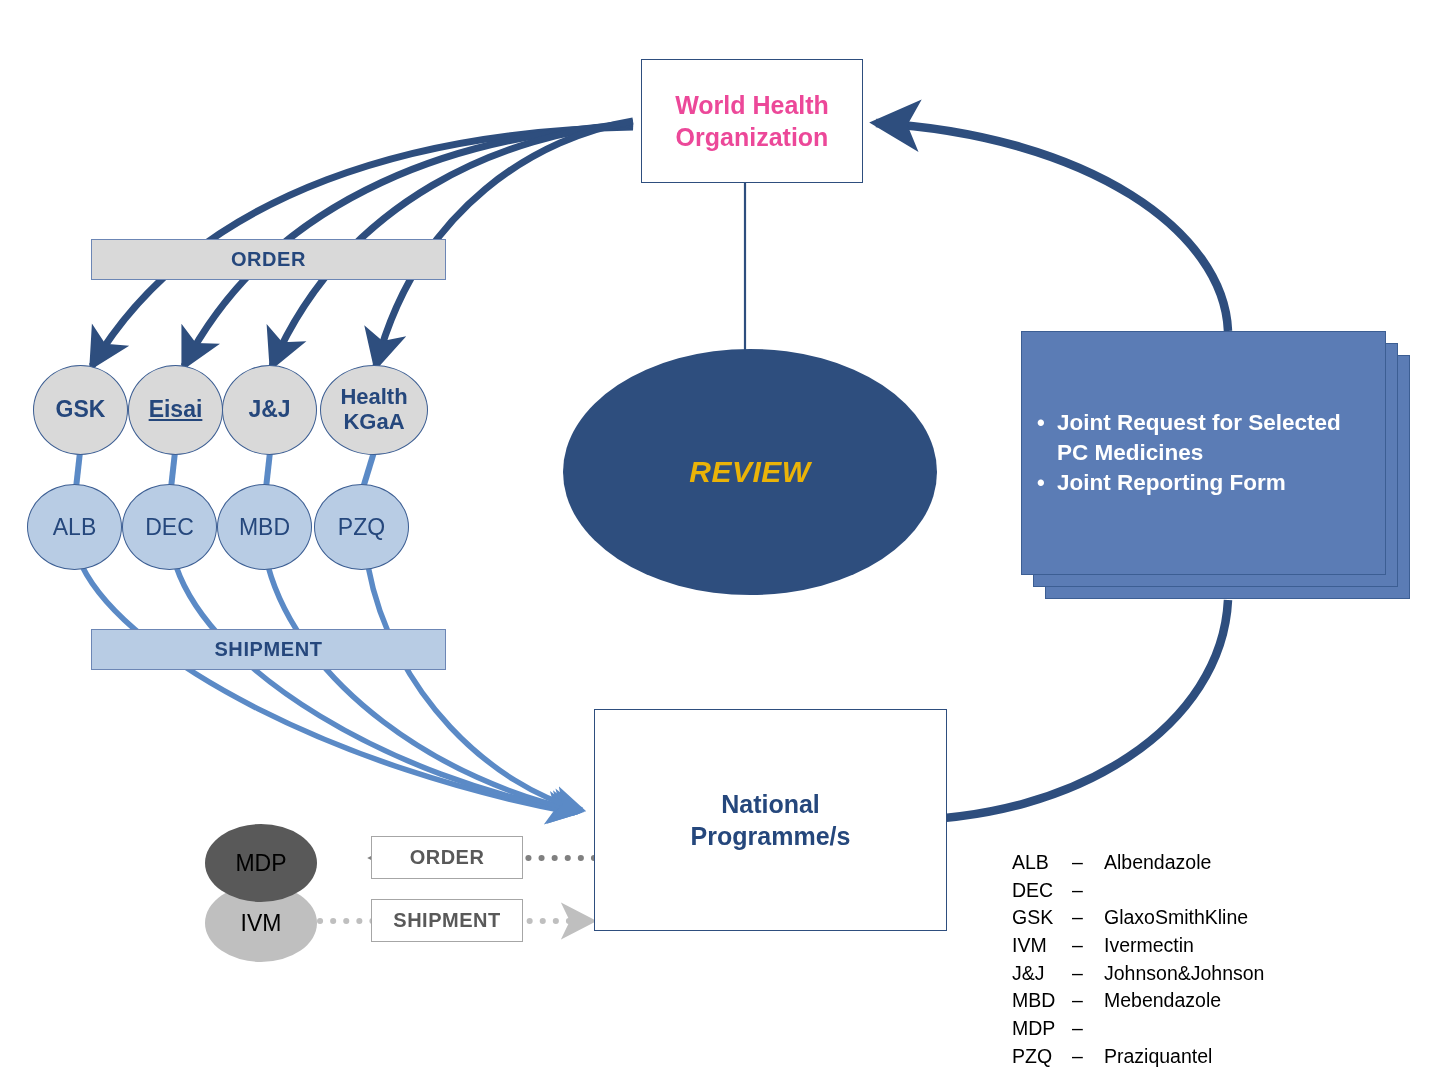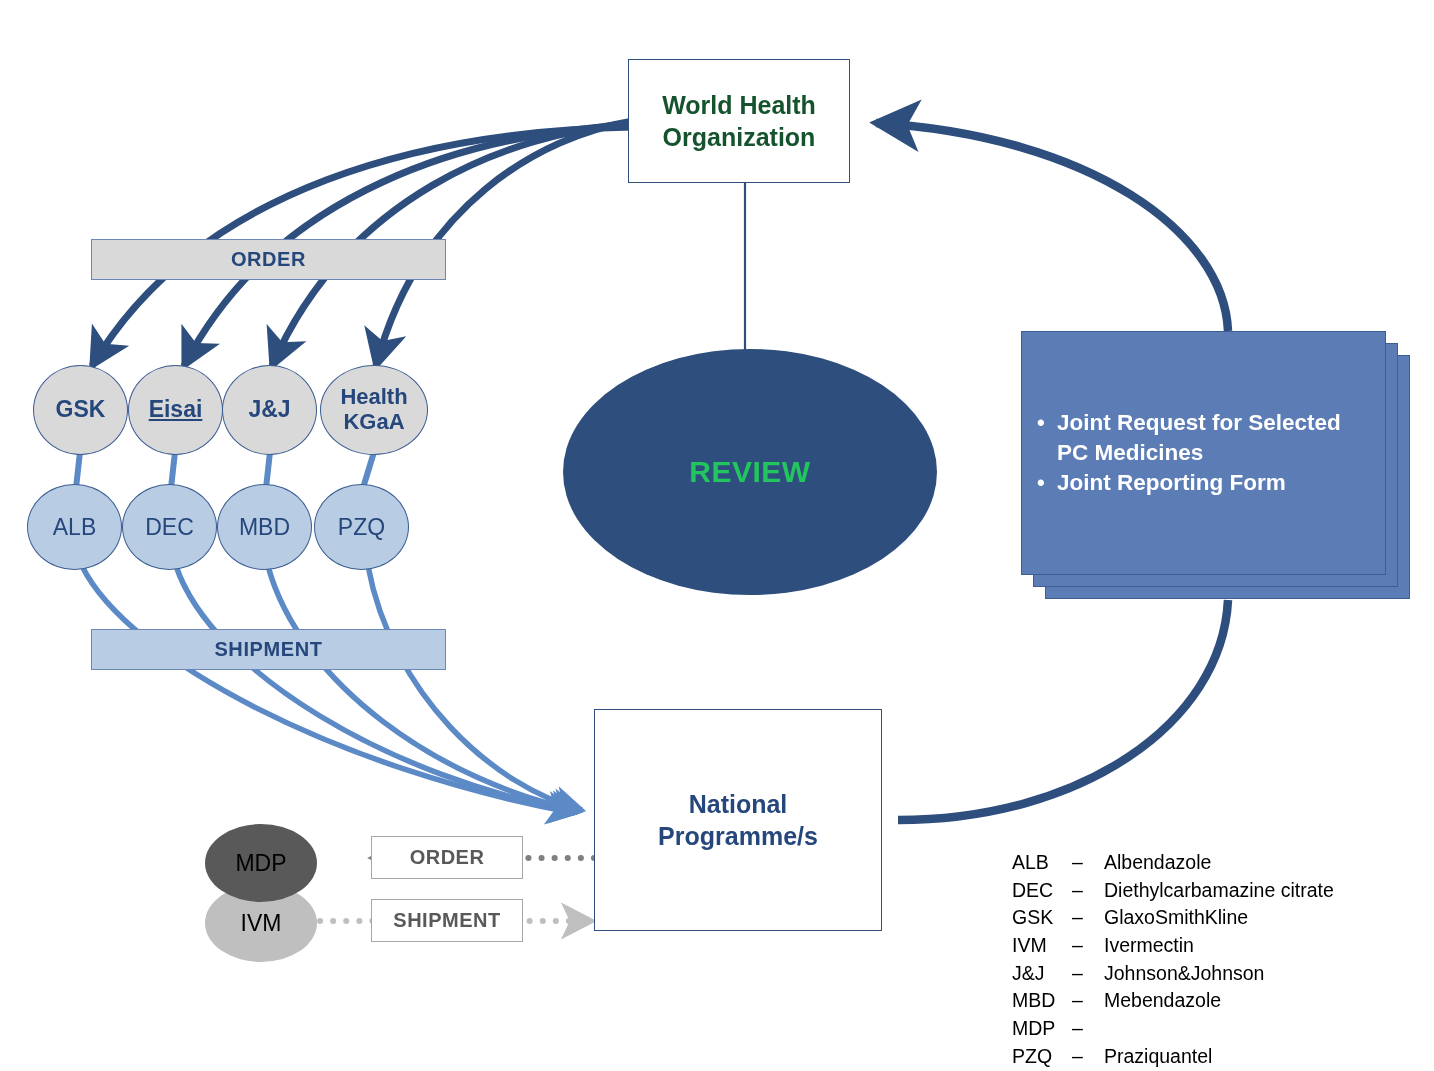--- a/index.html
+++ b/index.html
@@ -24,40 +24,41 @@
     position: absolute;
     box-sizing: border-box;
     display: flex;
     align-items: center;
     justify-content: center;
     text-align: center;
   }
 
   
   #who-box {
-    left: 628px; top: 59px; width: 222px; height: 124px;
+    left: 641px; top: 59px; width: 222px; height: 124px;
     background: #ffffff;
     border: 1.6px solid #2E4E7E;
-    color: #14532d;
+    color: #ec4899;
     font-weight: bold;
     font-size: 25px;
     line-height: 1.28;
     z-index: 6;
   }
 
   
   #review-ellipse {
     left: 563px; top: 349px; width: 374px; height: 246px;
     background: #2E4E7E;
     border-radius: 50%;
-    color: #22c55e;
+    color: #eab308;
     font-weight: bold;
     font-size: 30px;
     letter-spacing: .5px;
     z-index: 6;
+    font-style: italic;
   }
 
   
   #docs-wrap {
     position: absolute;
     left: 1021px; top: 331px; width: 399px; height: 268px;
     z-index: 6;
     padding-left: 48px;
   }
   .doc-sheet {
@@ -91,21 +92,21 @@
   #doc-list li::before {
     content: "\2022";
     position: absolute;
     left: -20px;
     top: 0;
     font-size: 22px;
   }
 
   
   #natprog-box {
-    left: 594px; top: 709px; width: 288px; height: 222px;
+    left: 594px; top: 709px; width: 353px; height: 222px;
     background: #ffffff;
     border: 1.6px solid #2E4E7E;
     color: #25477C;
     font-weight: bold;
     font-size: 25px;
     line-height: 1.3;
     z-index: 6;
   }
 
   
@@ -351,21 +352,20 @@
 
 <div id="legend">
   <div class="legend-row">
     <span class="legend-abbr">ALB</span>
     <span class="legend-dash">–</span>
     <span class="legend-text">Albendazole</span>
   </div>
   <div class="legend-row">
     <span class="legend-abbr">DEC</span>
     <span class="legend-dash">–</span>
-    <span class="legend-text">Diethylcarbamazine citrate</span>
   </div>
   <div class="legend-row">
     <span class="legend-abbr">GSK</span>
     <span class="legend-dash">–</span>
     <span class="legend-text">GlaxoSmithKline</span>
   </div>
   <div class="legend-row">
     <span class="legend-abbr">IVM</span>
     <span class="legend-dash">–</span>
     <span class="legend-text">Ivermectin</span>

